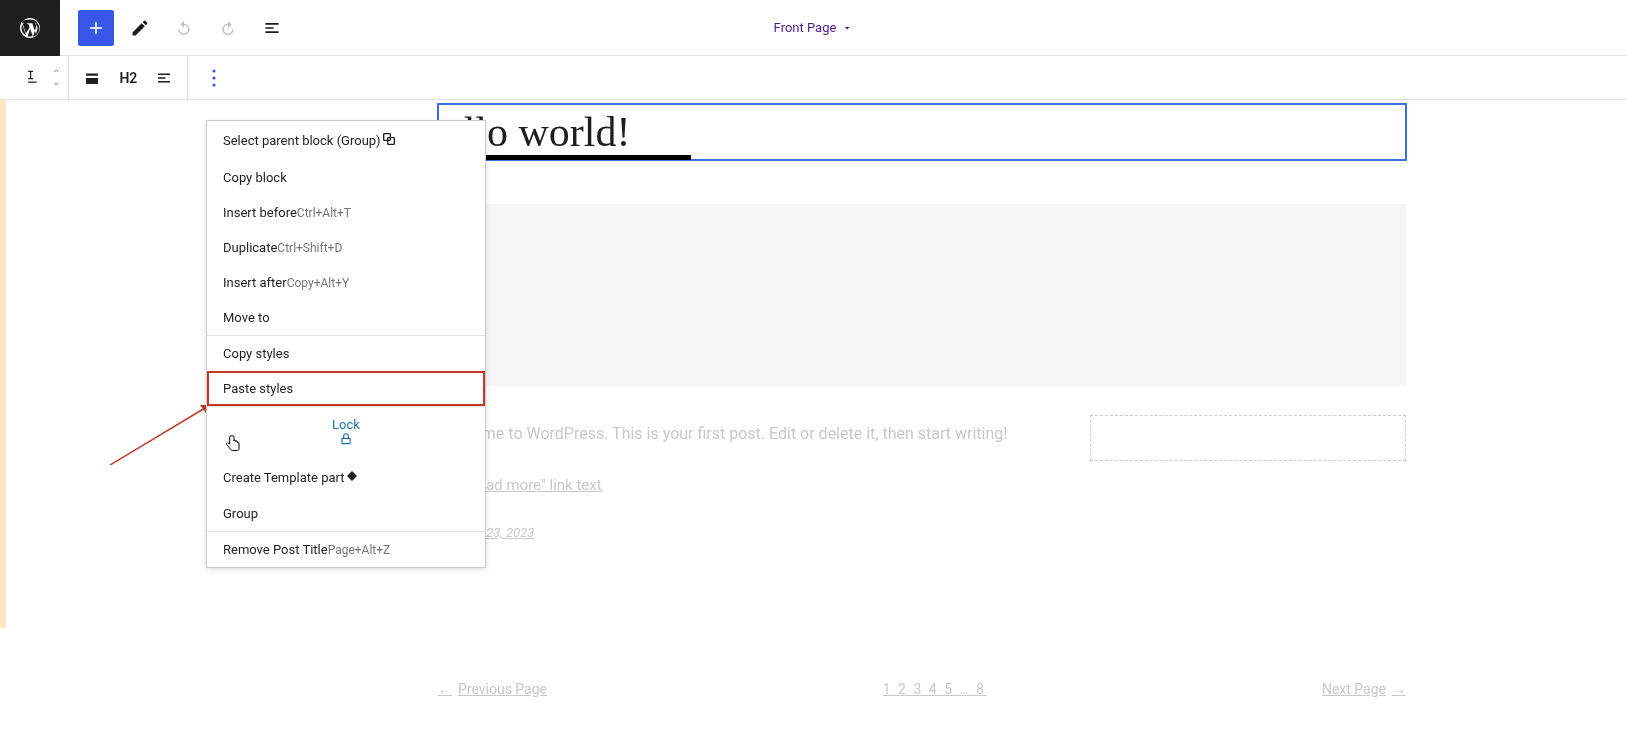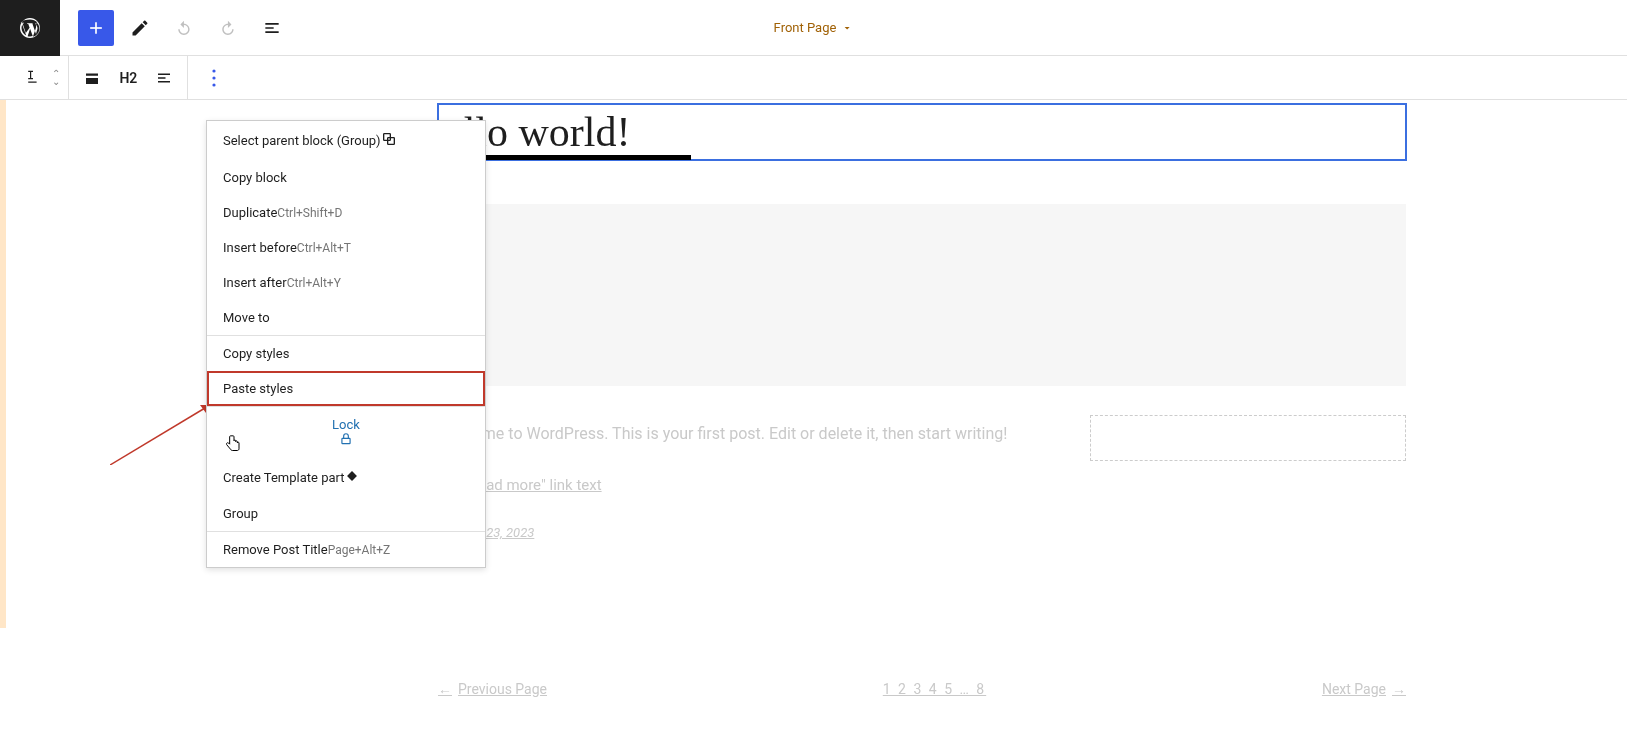--- a/index.html
+++ b/index.html
@@ -49,21 +49,21 @@
 .add-btn { background: #3858e9; color:#fff; }
 .tool-btn { color:#1e1e1e; }
 .tool-btn.disabled { color:#c0c0c0; }
 .top-center {
   position:absolute;
   left:50%;
   transform:translateX(-50%);
   display:flex;
   align-items:center;
   gap:5px;
-  color:#a16207;
+  color:#4c1d95;
   font-size:13px;
   cursor:pointer;
 }
 
 
 .block-toolbar {
   height: 44px;
   border-bottom: 1px solid #e0e0e0;
   display:flex;
   align-items:center;
@@ -361,30 +361,30 @@
       <svg width="16" height="16" viewBox="0 0 24 24" fill="none" stroke="currentColor" stroke-width="2">
           <rect x="4" y="4" width="10" height="10" rx="1"></rect>
           <rect x="10" y="10" width="10" height="10" rx="1"></rect>
         </svg>
     </span>
   </div>
   <div class="item">
     <span>Copy block</span>
   </div>
   <div class="item">
+    <span>Insert before</span>
+    <span class="shortcut">Ctrl+Alt+T</span>
+  </div>
+  <div class="item">
     <span>Duplicate</span>
     <span class="shortcut">Ctrl+Shift+D</span>
   </div>
   <div class="item">
-    <span>Insert before</span>
-    <span class="shortcut">Ctrl+Alt+T</span>
-  </div>
-  <div class="item">
     <span>Insert after</span>
-    <span class="shortcut">Ctrl+Alt+Y</span>
+    <span class="shortcut">Copy+Alt+Y</span>
   </div>
   <div class="item">
     <span>Move to</span>
   </div>
   <div class="divider"></div>
   <div class="item">
     <span>Copy styles</span>
   </div>
   <div class="item highlighted">
     <span>Paste styles</span>

